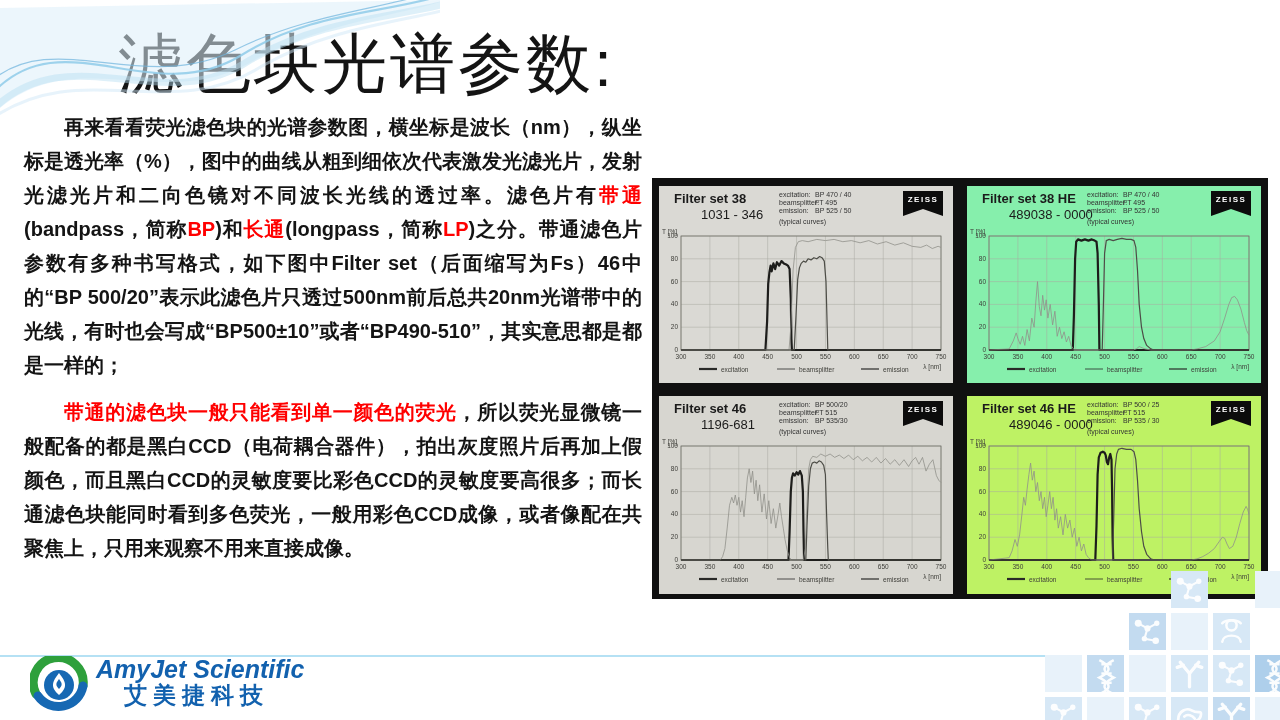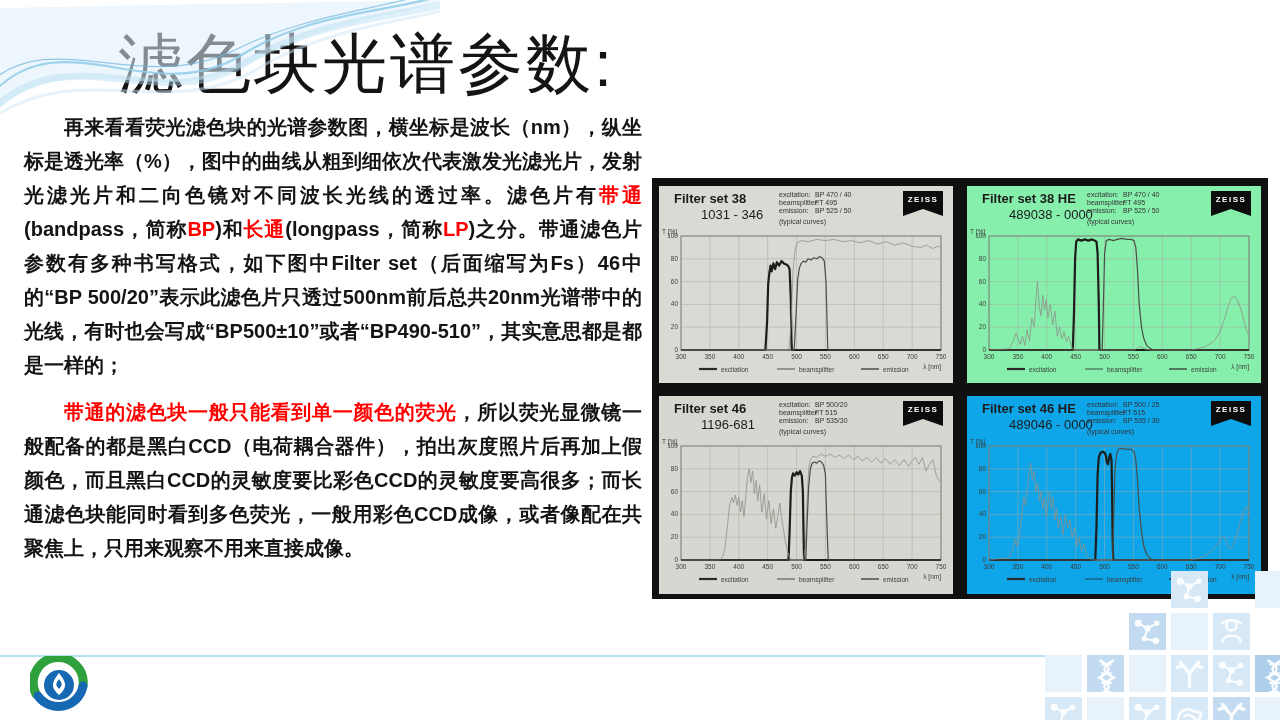--- a/index.html
+++ b/index.html
@@ -255,21 +255,21 @@
               <text class="tick" x="62" y="144">excitation</text>
               <line x1="118" y1="141" x2="136" y2="141" stroke="#2a2a28" stroke-width="0.8"></line>
               <text class="tick" x="140" y="144">beamsplitter</text>
               <line x1="202" y1="141" x2="220" y2="141" stroke="#2a2a28" stroke-width="1.2"></line>
               <text class="tick" x="224" y="144">emission</text>
          </svg>
        </div>
      </div>
       </div>
       <div class="chart-card">
-        <div class="paper" style="background:#0ea5e9">
+        <div class="paper" style="background:#bef264">
        <div class="fs-name">Filter set 46 HE</div>
        <div class="fs-code">489046 - 0000</div>
        <div class="specs">
          <div><span class="lbl">excitation:</span><span>BP 500 / 25</span></div>
             <div><span class="lbl">beamsplitter:</span><span>FT 515</span></div>
             <div><span class="lbl">emission:</span><span>BP 535 / 30</span></div>
          <div class="typical">(typical curves)</div>
        </div>
        <svg class="zeiss" width="40" height="25" viewBox="0 0 40 25">
          <polygon points="0,0 40,0 40,25 20,18 0,25" fill="#0c0c0c"></polygon>
@@ -330,20 +330,24 @@
   <div class="divider"></div>
 
   <div class="footer-logo">
     <svg width="58" height="58" viewBox="0 0 58 58">
       <path d="M6,38 A25,25 0 1 1 53,30" stroke="#2ea03c" stroke-width="9" fill="none" stroke-linecap="round"></path>
       <path d="M53,30 A25,25 0 0 1 8,40" stroke="#1668b3" stroke-width="9" fill="none" stroke-linecap="round"></path>
       <circle cx="29" cy="29" r="15" fill="#1668b3"></circle>
       <path d="M29,17 C36,26 38,31 29,39 C20,31 22,26 29,17 Z" fill="#ffffff"></path>
       <path d="M29,23 C32,27 33,29 29,33 C25,29 26,27 29,23 Z" fill="#1668b3"></path>
     </svg>
+    <div class="logo-texts">
+      <div class="logo-en">AmyJet Scientific</div>
+      <div class="logo-cn">艾美捷科技</div>
+    </div>
   </div>
 
 
   <div id="mosaic-host">
       <div class="mosaic-cell" style="left: 1171px; top: 571px; background: rgb(215, 232, 246);">
         <svg width="37" height="37" viewBox="0 0 36 36" opacity="0.95">
           <g stroke="#ffffff" stroke-width="2" fill="none">
             <line x1="9" y1="10" x2="18" y2="15"></line>
             <line x1="18" y1="15" x2="27" y2="10"></line>
             <line x1="18" y1="15" x2="15" y2="25"></line>

